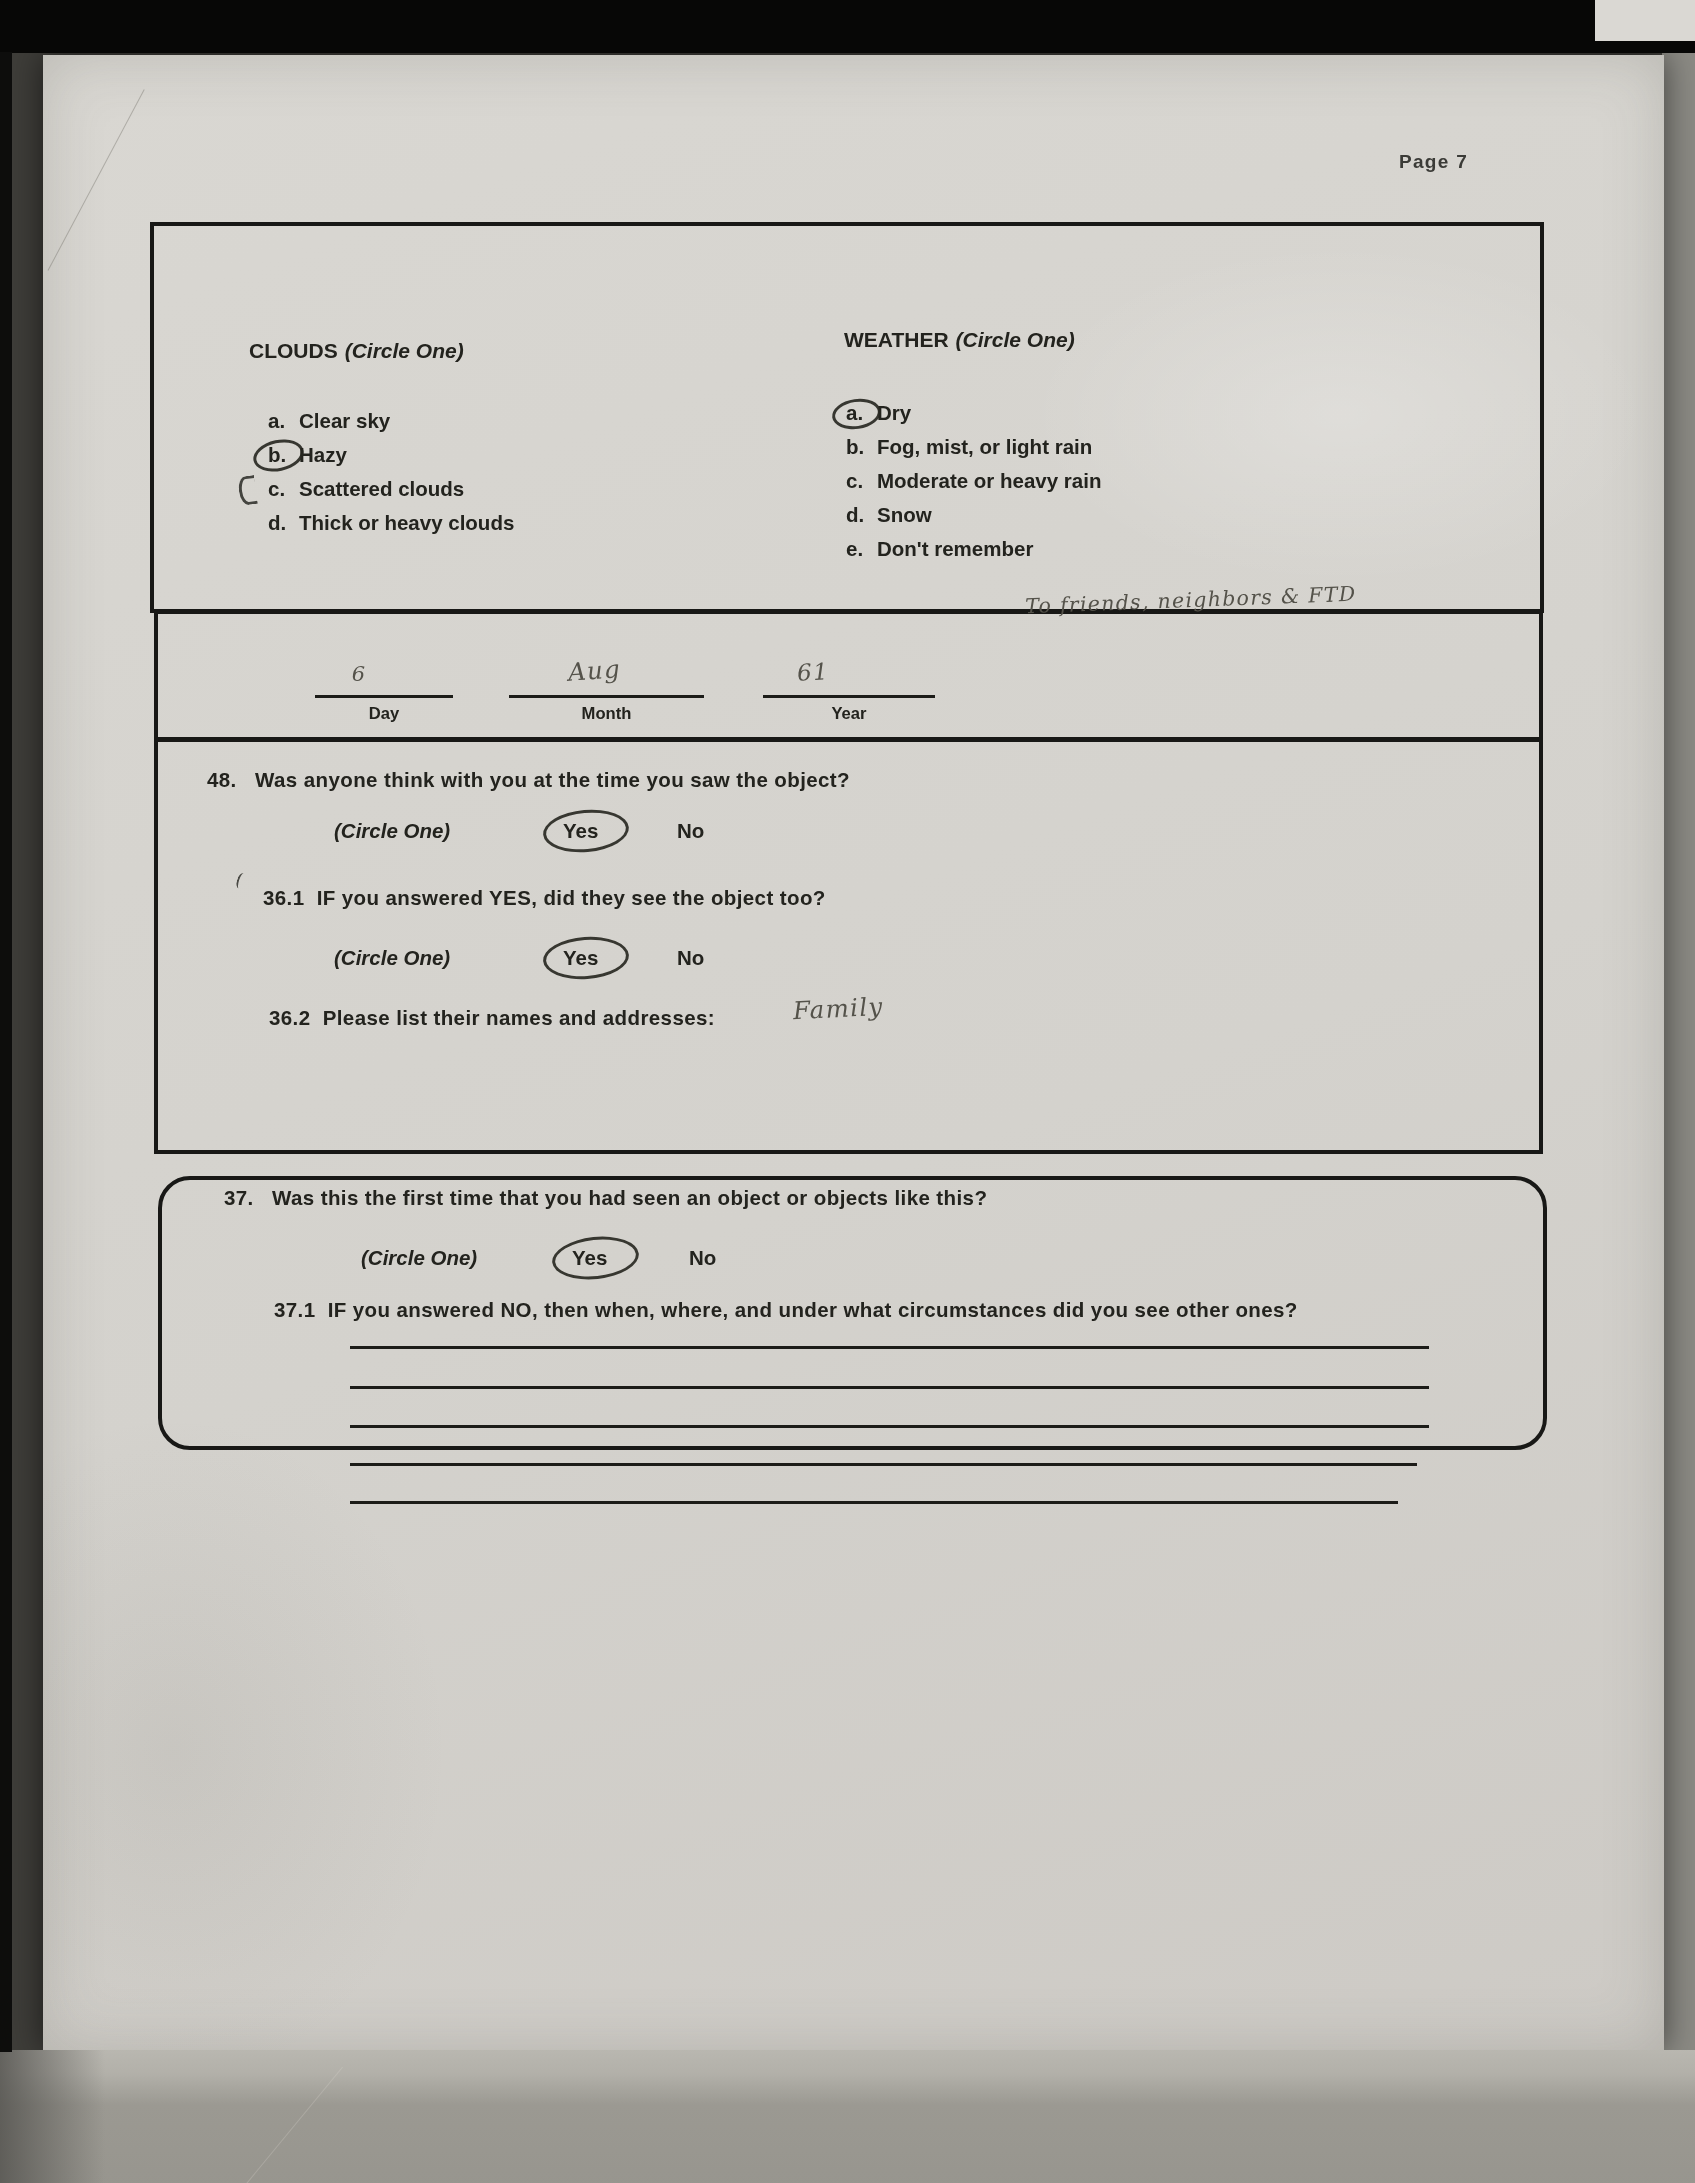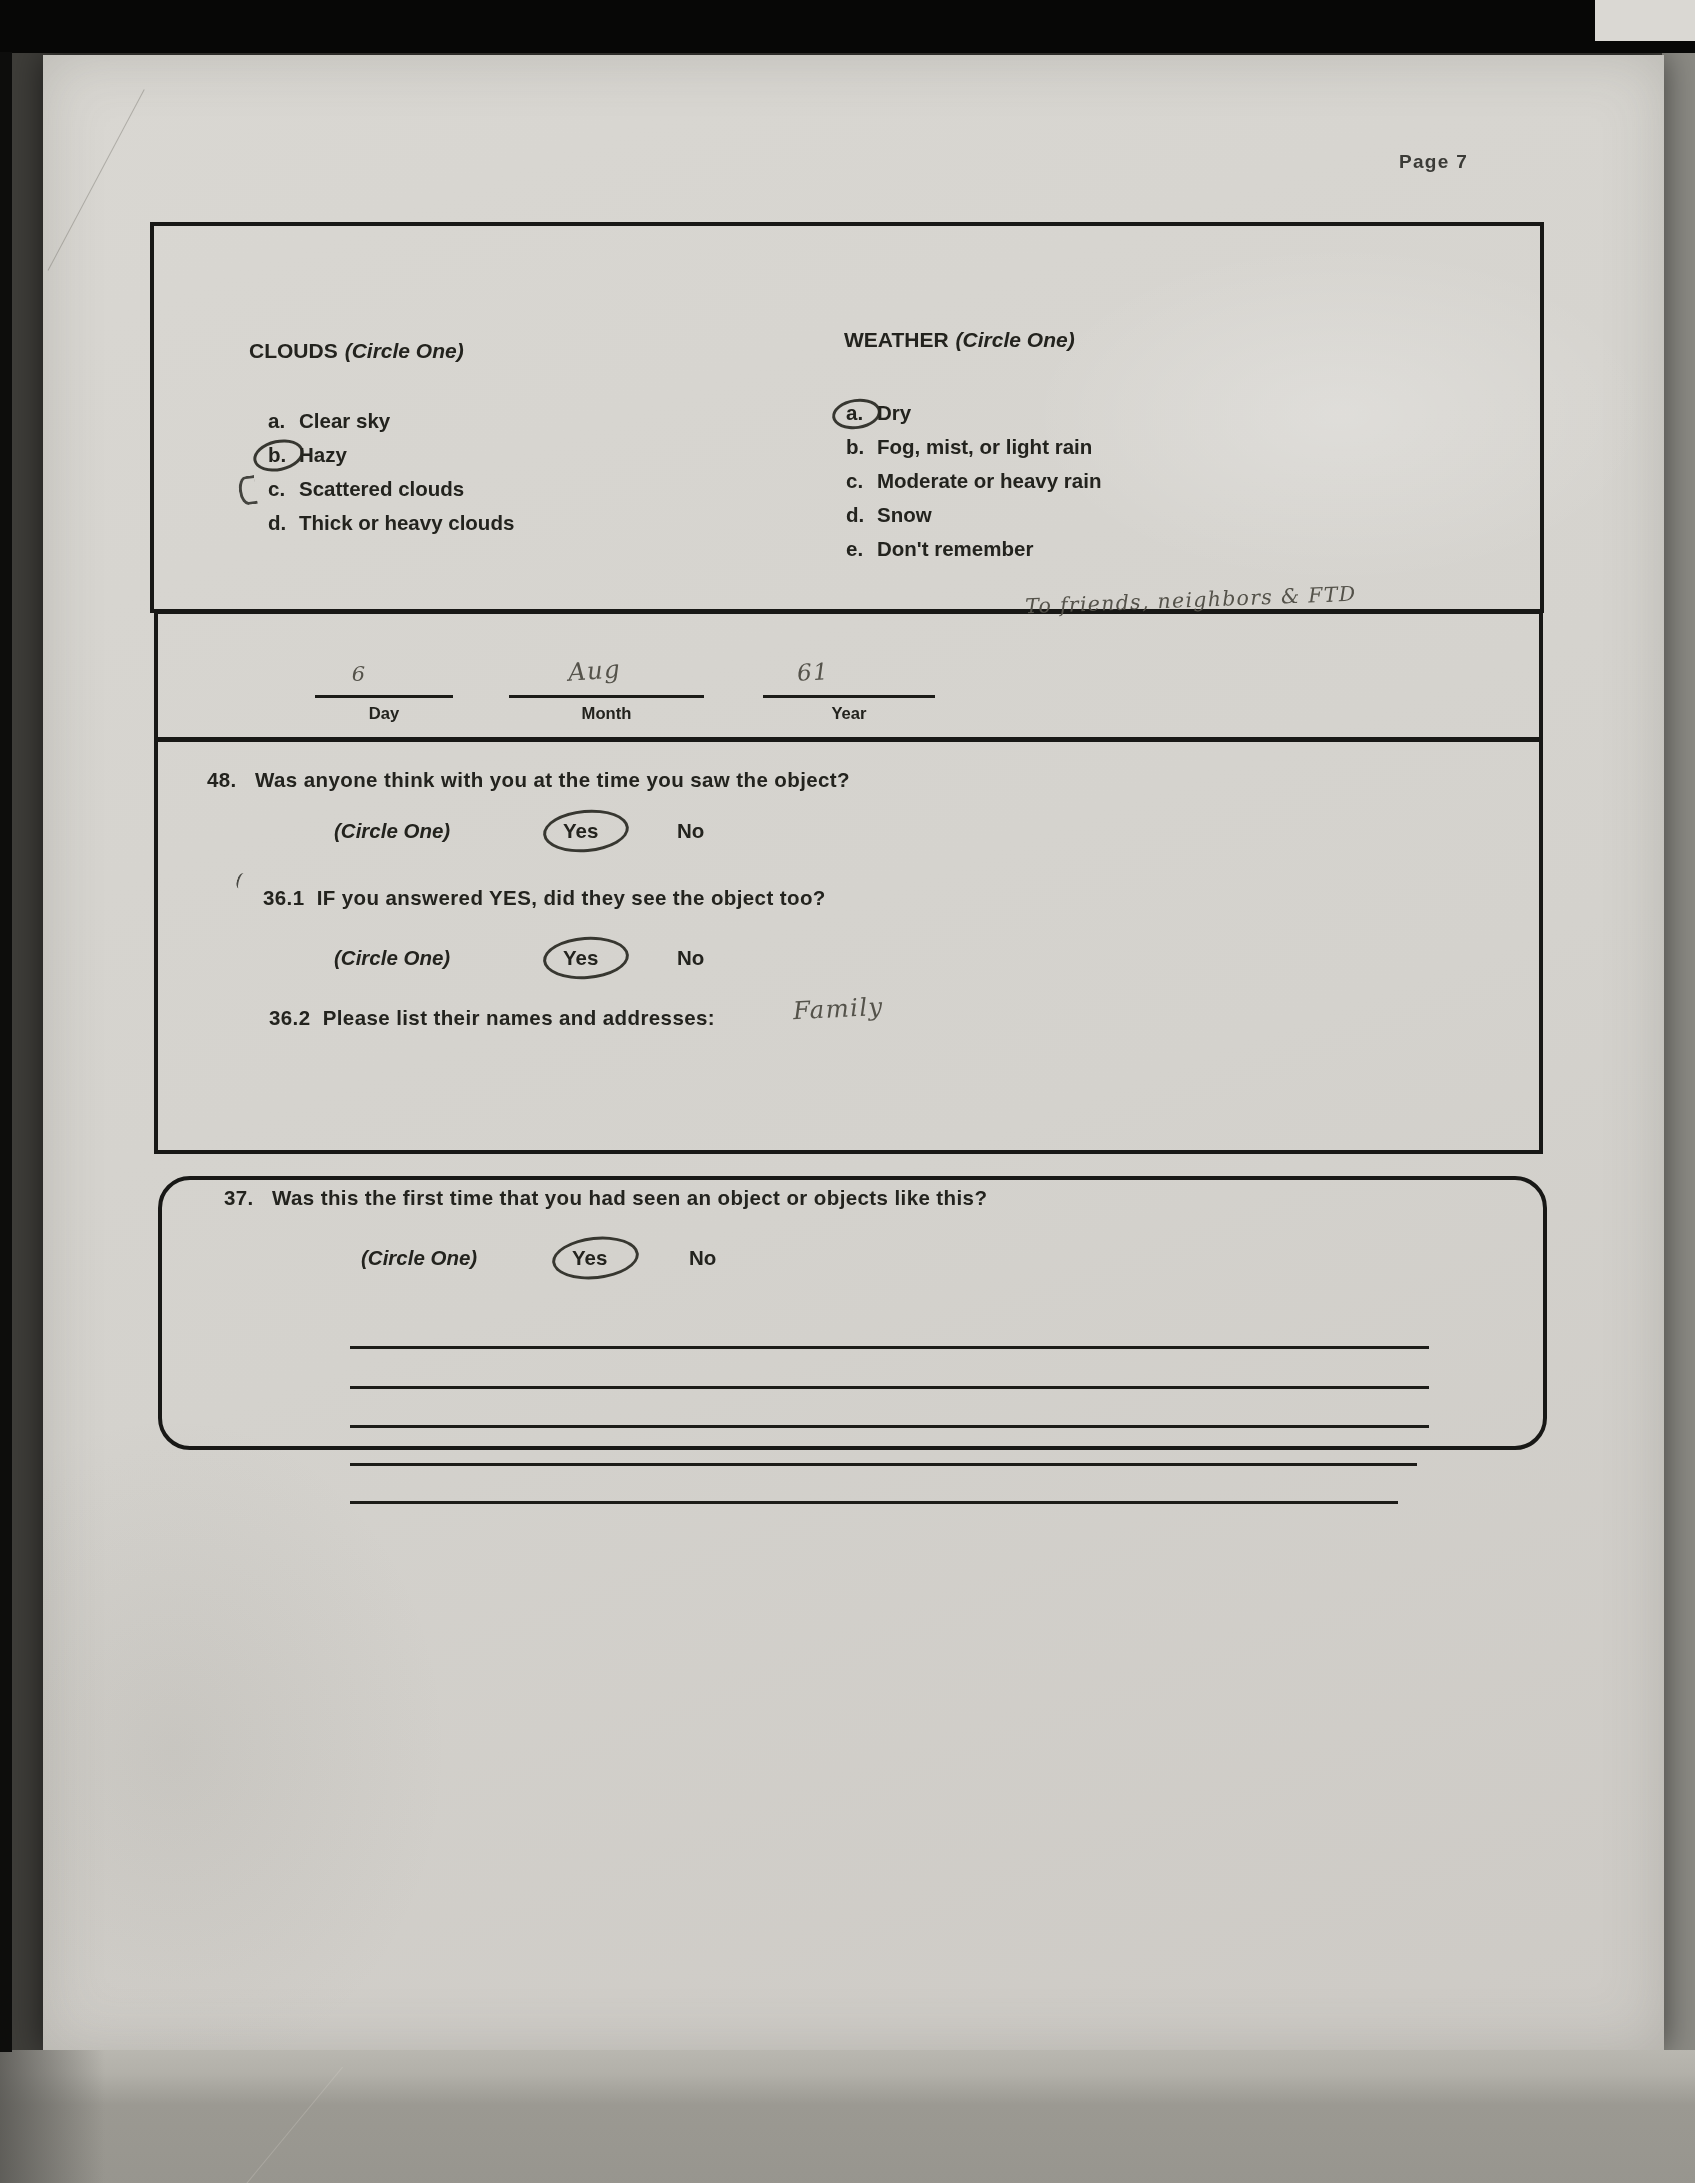--- a/index.html
+++ b/index.html
@@ -238,20 +238,24 @@
         <span>Was this the first time that you had seen an object or objects like this?</span>
       </div>
 
       <div class="ansrow" style="top:66px;">
         <span class="co" style="left:199px;">(Circle One)</span>
         <span style="left:410px;">Yes</span>
         <span style="left:527px;">No</span>
         <span class="circle-mark" style="left:390px; top:-8.7px; width:87px; height:42px; transform:rotate(-6deg);"></span>
       </div>
 
+      <div class="qtitle" style="left:112px; top:118px;">
+        <span class="qnum sub">37.1</span>
+        <span>IF you answered NO, then when, where, and under what circumstances did you see other ones?</span>
+      </div>
 
       <div class="blank-line" style="left:188px; top:166px; width:1079px;"></div>
       <div class="blank-line" style="left:188px; top:206px; width:1079px;"></div>
       <div class="blank-line" style="left:188px; top:245px; width:1079px;"></div>
       <div class="blank-line" style="left:188px; top:283px; width:1067px;"></div>
       <div class="blank-line" style="left:188px; top:321px; width:1048px;"></div>
     </div>
 
 
   </div>

